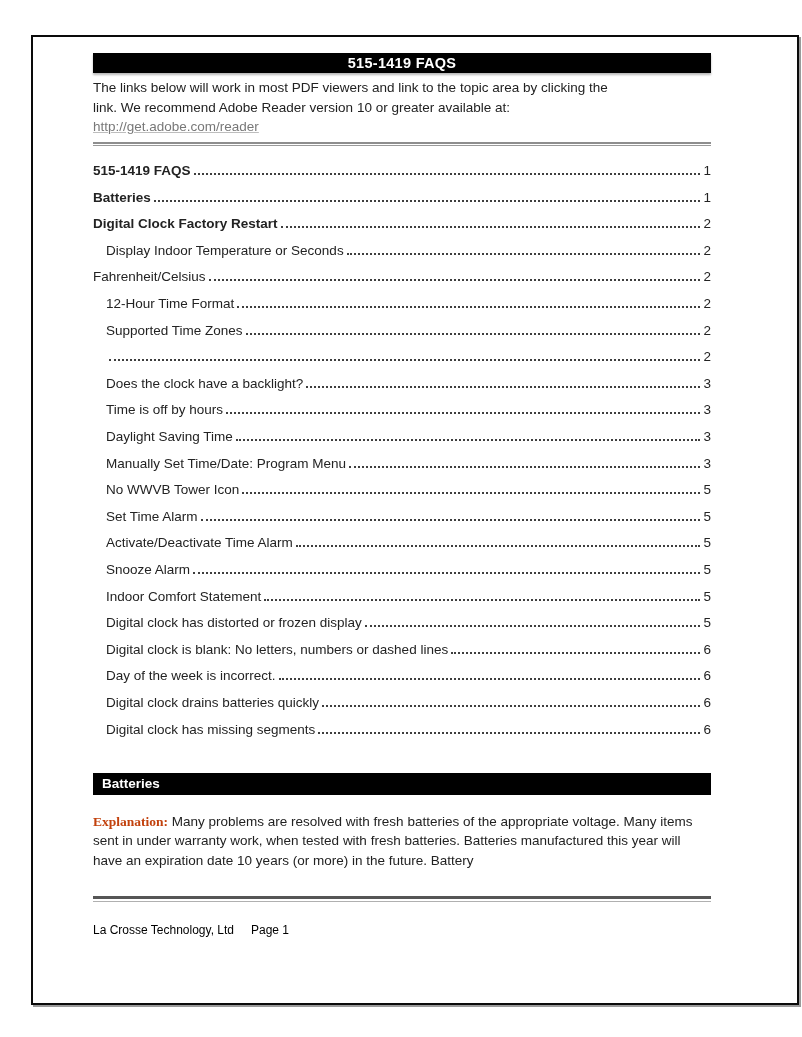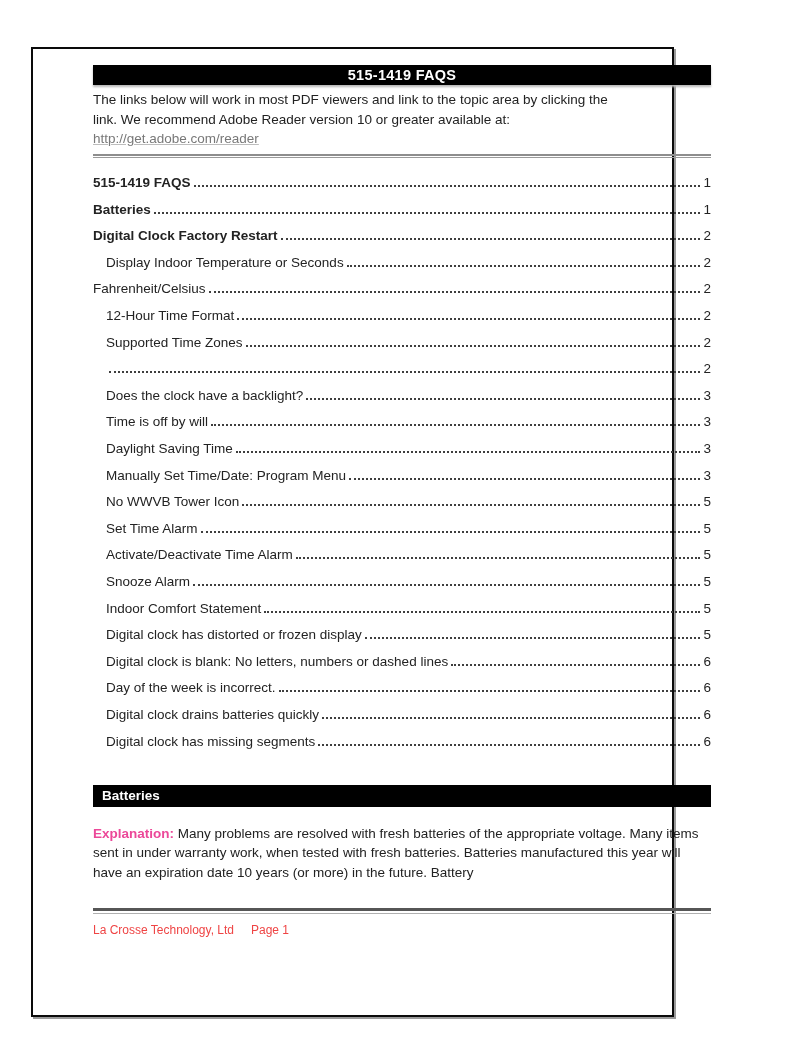--- a/index.html
+++ b/index.html
@@ -5,22 +5,22 @@
   * { margin: 0; padding: 0; box-sizing: border-box; }
   html, body {
     width: 802px; height: 1037px;
     background: #ffffff;
     font-family: "Liberation Sans", "DejaVu Sans", sans-serif;
     overflow: hidden;
     position: relative;
   }
   .page-frame {
     position: absolute;
-    left: 31px; top: 47px;
-    width: 643px; height: 970px;
+    left: 31px; top: 35px;
+    width: 768px; height: 970px;
     border: 2px solid #0a0a0a;
     background: #ffffff;
     box-shadow: 2px 2px 0 #9a9a9a;
   }
   .content {
     position: absolute;
     left: 60px; top: 0;
     width: 618px;
   }
   .title-bar {
@@ -89,31 +89,31 @@
     font-size: 13.5px;
     line-height: 22px;
     padding-left: 9px;
   }
   .explanation {
     margin-top: 17px;
     font-size: 13.5px;
     line-height: 19.5px;
     color: #222222;
   }
-  .explanation b { color: #ec4899; }
+  .explanation b { color: #c2410c; font-family: Liberation Serif, serif; }
   .footer-rule {
     margin-top: 26px;
     height: 6px;
     border-top: 3px solid #565656;
     border-bottom: 1px solid #b0b0b0;
   }
   .footer-row {
-    margin-top: 9px;
+    margin-top: 21px;
     font-size: 12px;
-    color: #ef4444;
+    color: #000000;
     display: flex;
   }
   .footer-page { margin-left: 17px; text-align: right; }
 </style>
 </head>
 <body>
 
 <div class="page-frame">
   <div class="content">
 
@@ -177,21 +177,21 @@
     <span class="toc-page">2</span>
   </div>
 
   <div class="toc-row indent">
     <span class="toc-label">Does the clock have a backlight?</span>
     <span class="toc-dots"></span>
     <span class="toc-page">3</span>
   </div>
 
   <div class="toc-row indent">
-    <span class="toc-label">Time is off by will</span>
+    <span class="toc-label">Time is off by hours</span>
     <span class="toc-dots"></span>
     <span class="toc-page">3</span>
   </div>
 
   <div class="toc-row indent">
     <span class="toc-label">Daylight Saving Time</span>
     <span class="toc-dots"></span>
     <span class="toc-page">3</span>
   </div>
 

